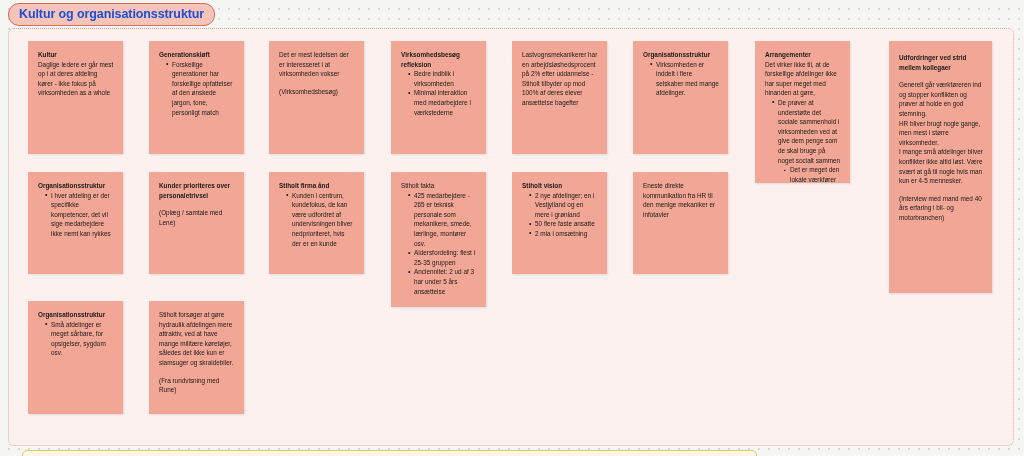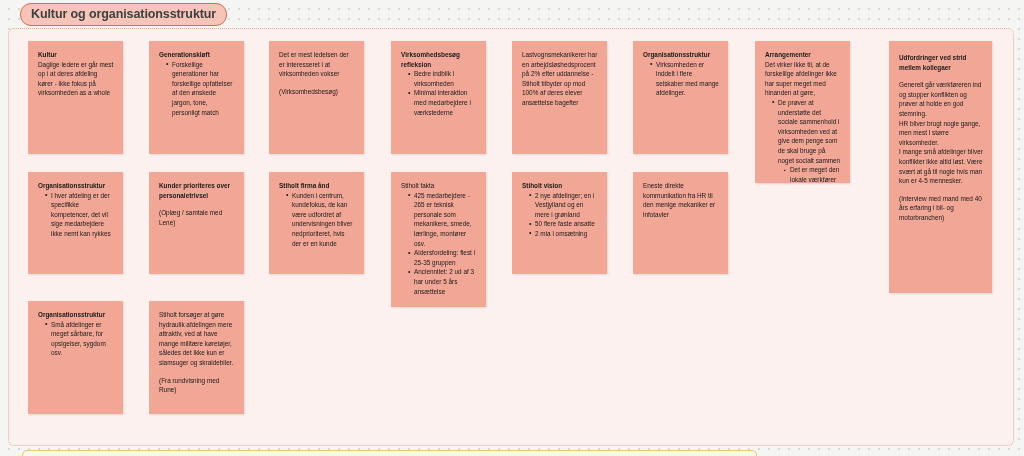--- a/index.html
+++ b/index.html
@@ -44,24 +44,23 @@
     left: 8px;
     top: 3px;
     height: 21px;
     line-height: 21px;
     padding: 0 10px;
     background: #f6c4b8;
     border: 1px solid #d9685a;
     border-radius: 11px;
     font-size: 12.5px;
     font-weight: bold;
-    color: #404040;
+    color: #1d4ed8;
     white-space: nowrap;
     letter-spacing: -0.1px;
-    margin-left: 12px;
   }
 
   
   .card {
     position: absolute;
     background: #f2a695;
     box-sizing: border-box;
     padding: 9px 9px 9px 10px;
     font-size: 6.4px;
     line-height: 9.6px;

